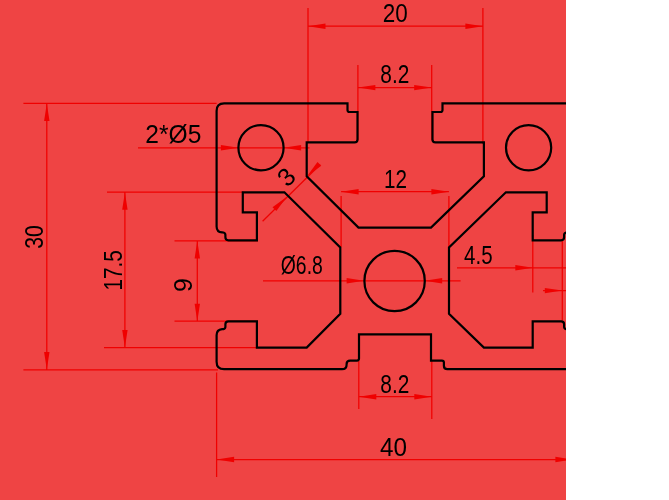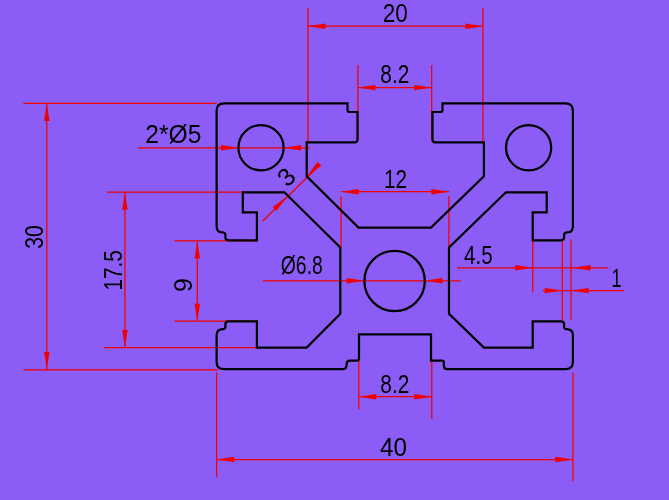--- a/index.html
+++ b/index.html
@@ -1,16 +1,16 @@
 <!DOCTYPE html>
 <html><head>
 <meta charset="utf-8">
 <style>
   html,body{margin:0;padding:0;background:#ffffff;}
-  .page{position:relative;width:669px;height:500px;background:#8b5cf6;overflow:hidden;}
+  .page{position:relative;width:566px;height:500px;background:#ef4444;overflow:hidden;}
   text{font-family:"Liberation Sans", sans-serif;fill:#000000;fill-opacity:0.999;}
 </style>
 </head>
 <body>
 <div class="page">
 <svg width="669" height="500" viewBox="0 0 669 500" xmlns="http://www.w3.org/2000/svg">
 <defs>
 <path id="ah" d="M0,0 L-17.5,-2.7 L-17.5,2.7 Z" fill="#f00000" stroke="none"></path>
 </defs>
 

